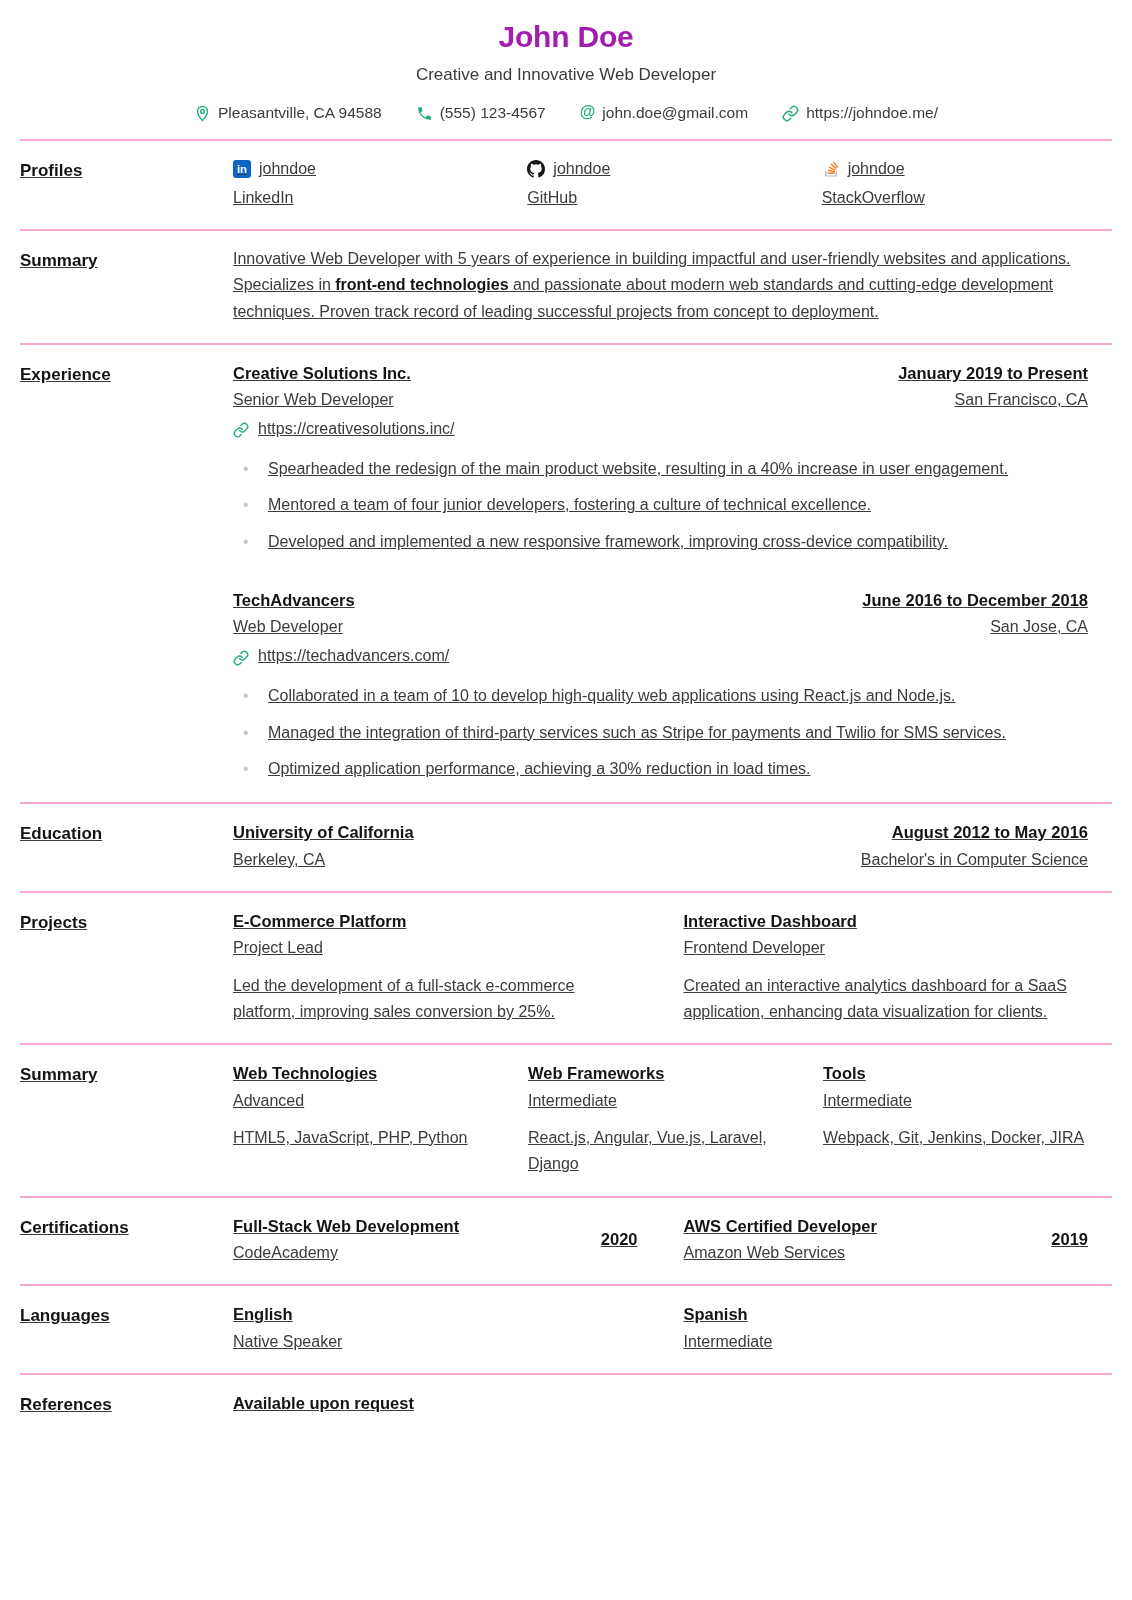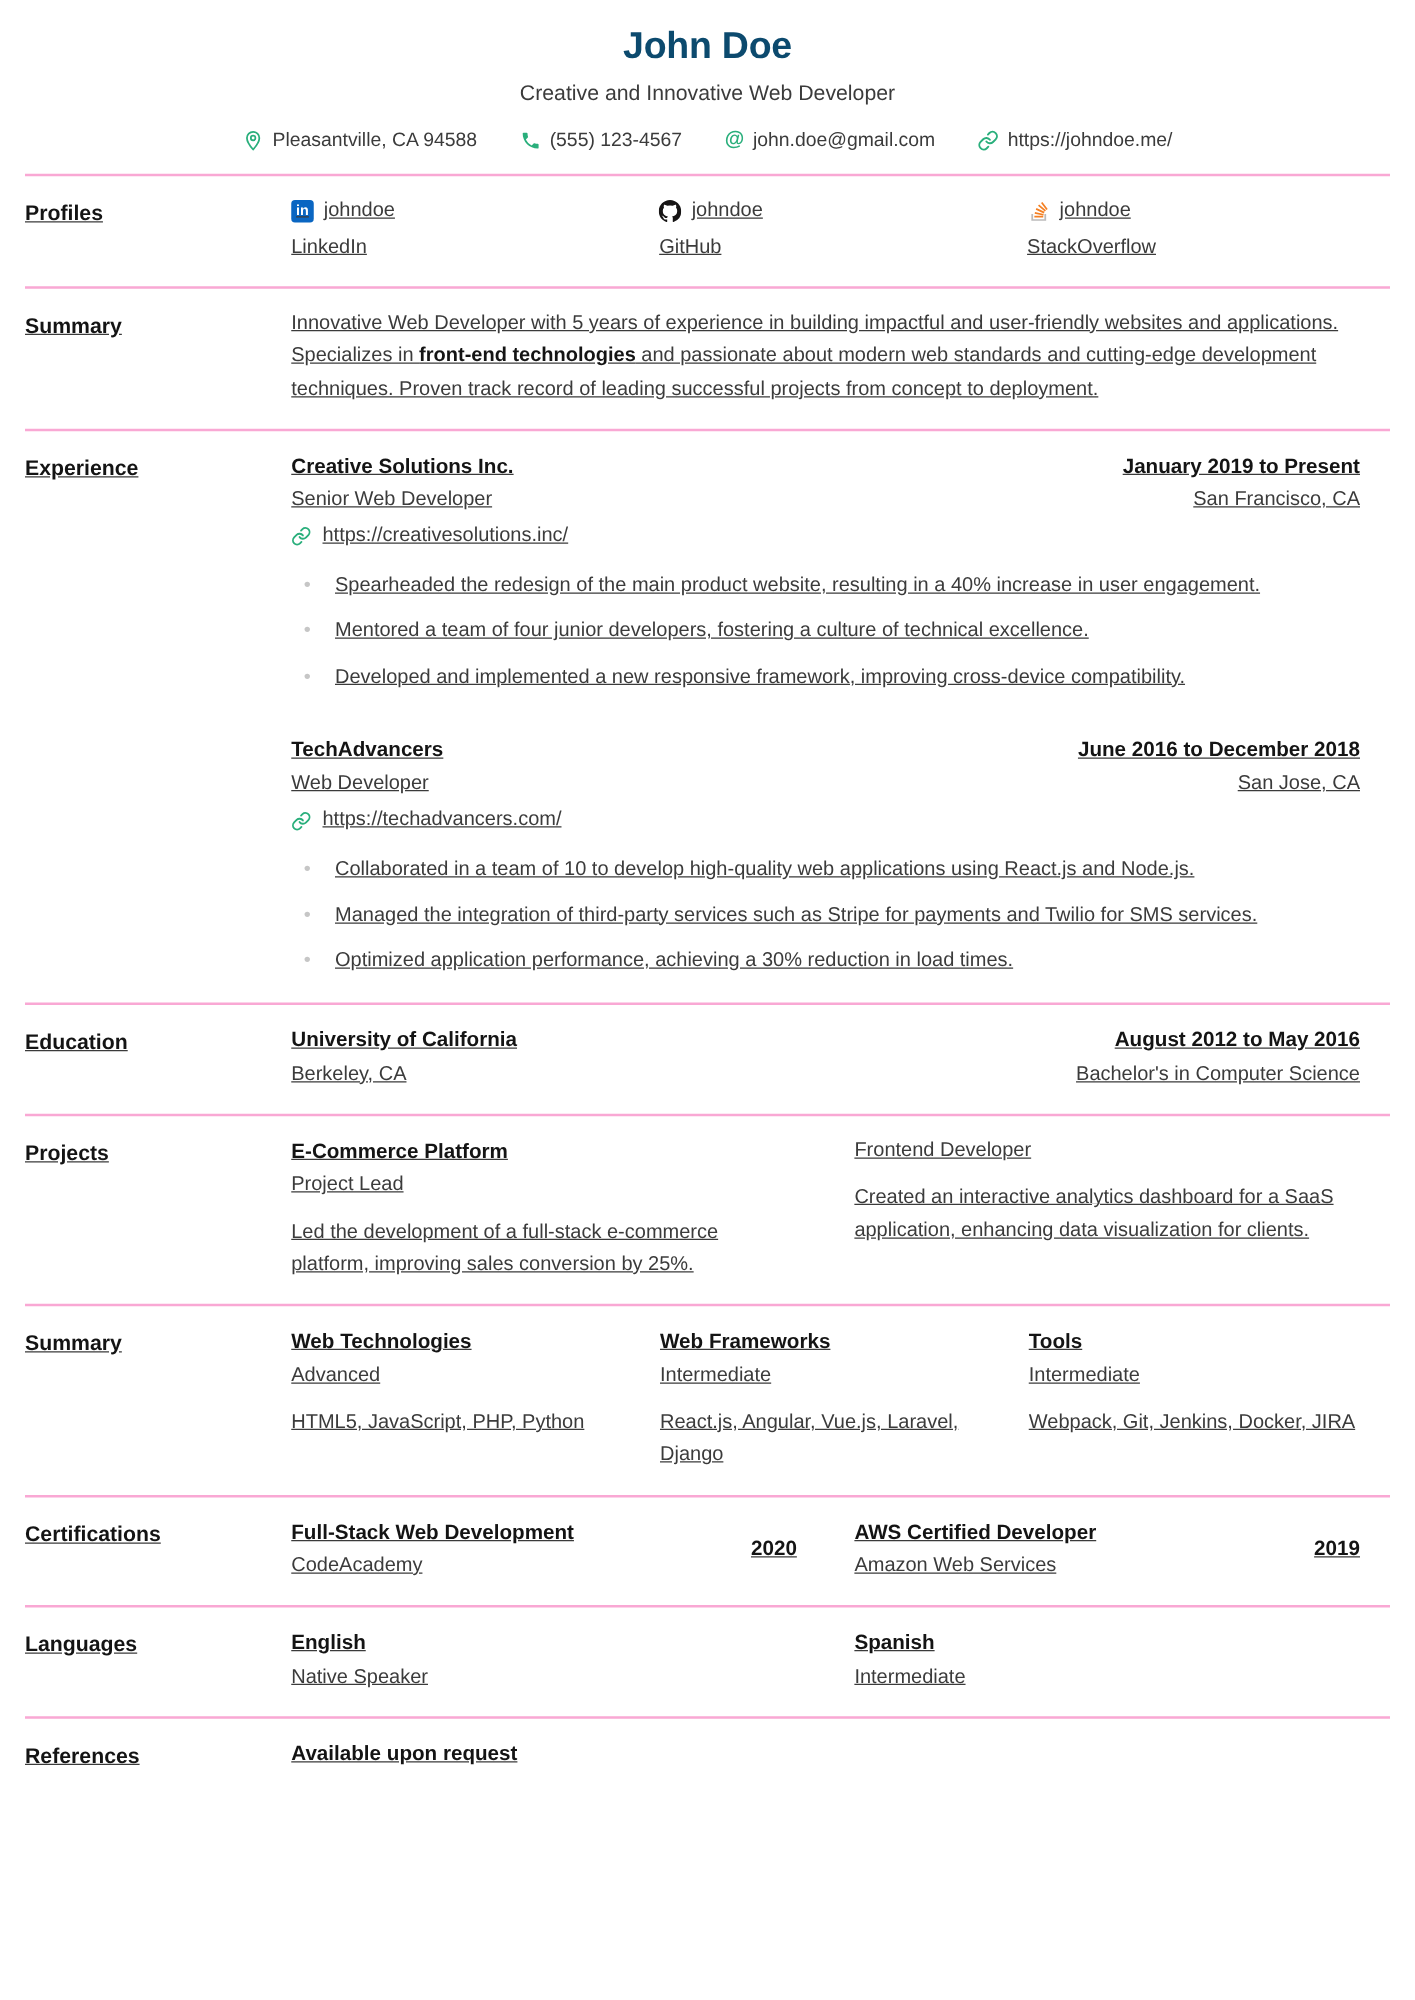--- a/index.html
+++ b/index.html
@@ -4,21 +4,21 @@
 <style>
   * { margin:0; padding:0; box-sizing:border-box; }
   html,body { background:#ffffff; }
   .page {
     width:1132px; min-height:1600px; margin:0 auto; background:#fff;
     font-family:"Liberation Sans", sans-serif; font-size:16px; line-height:1.65;
     color:#3b3b3b; padding:0 20px;
   }
   
   .header { text-align:center; padding-top:18px; padding-bottom:14px; }
-  .name { font-size:30px; font-weight:700; color:#0c4a6e; line-height:1.25; letter-spacing:-0.2px; }
+  .name { font-size:30px; font-weight:700; color:#a21caf; line-height:1.25; letter-spacing:-0.2px; }
   .headline { font-size:17px; margin-top:5px; color:#3b3b3b; }
   .contacts { display:flex; justify-content:center; align-items:flex-end; gap:34px; margin-top:11px; font-size:15.5px; }
   .contact { display:flex; align-items:center; gap:7px; }
   .icn { width:17px; height:17px; display:block; flex:0 0 auto; }
   .at-glyph { color:#2aaf7c; font-weight:700; font-size:16px; line-height:1; }
   
   section { display:grid; grid-template-columns:213px 1fr; border-top:2px solid #f9a8d4; padding:15px 0 18px;text-decoration:underline; }
   .sec-label { font-weight:700; font-size:17px; color:#141414; padding-top:1px; }
   .sec-content { padding-right:24px; min-width:0; }
   
@@ -204,20 +204,21 @@
 
   <section>
     <div class="sec-label">Projects</div>
     <div class="sec-content grid2">
       <div>
         <div class="t-bold">E-Commerce Platform</div>
         <div class="blk-sub">Project Lead</div>
         <p class="blk-desc">Led the development of a full-stack e-commerce platform, improving sales conversion by 25%.</p>
       </div>
       <div>
+        <div class="t-bold">Interactive Dashboard</div>
         <div class="blk-sub">Frontend Developer</div>
         <p class="blk-desc">Created an interactive analytics dashboard for a SaaS application, enhancing data visualization for clients.</p>
       </div>
     </div>
   </section>
 
   <section>
     <div class="sec-label">Summary</div>
     <div class="sec-content grid3" style="column-gap:30px">
       <div>

